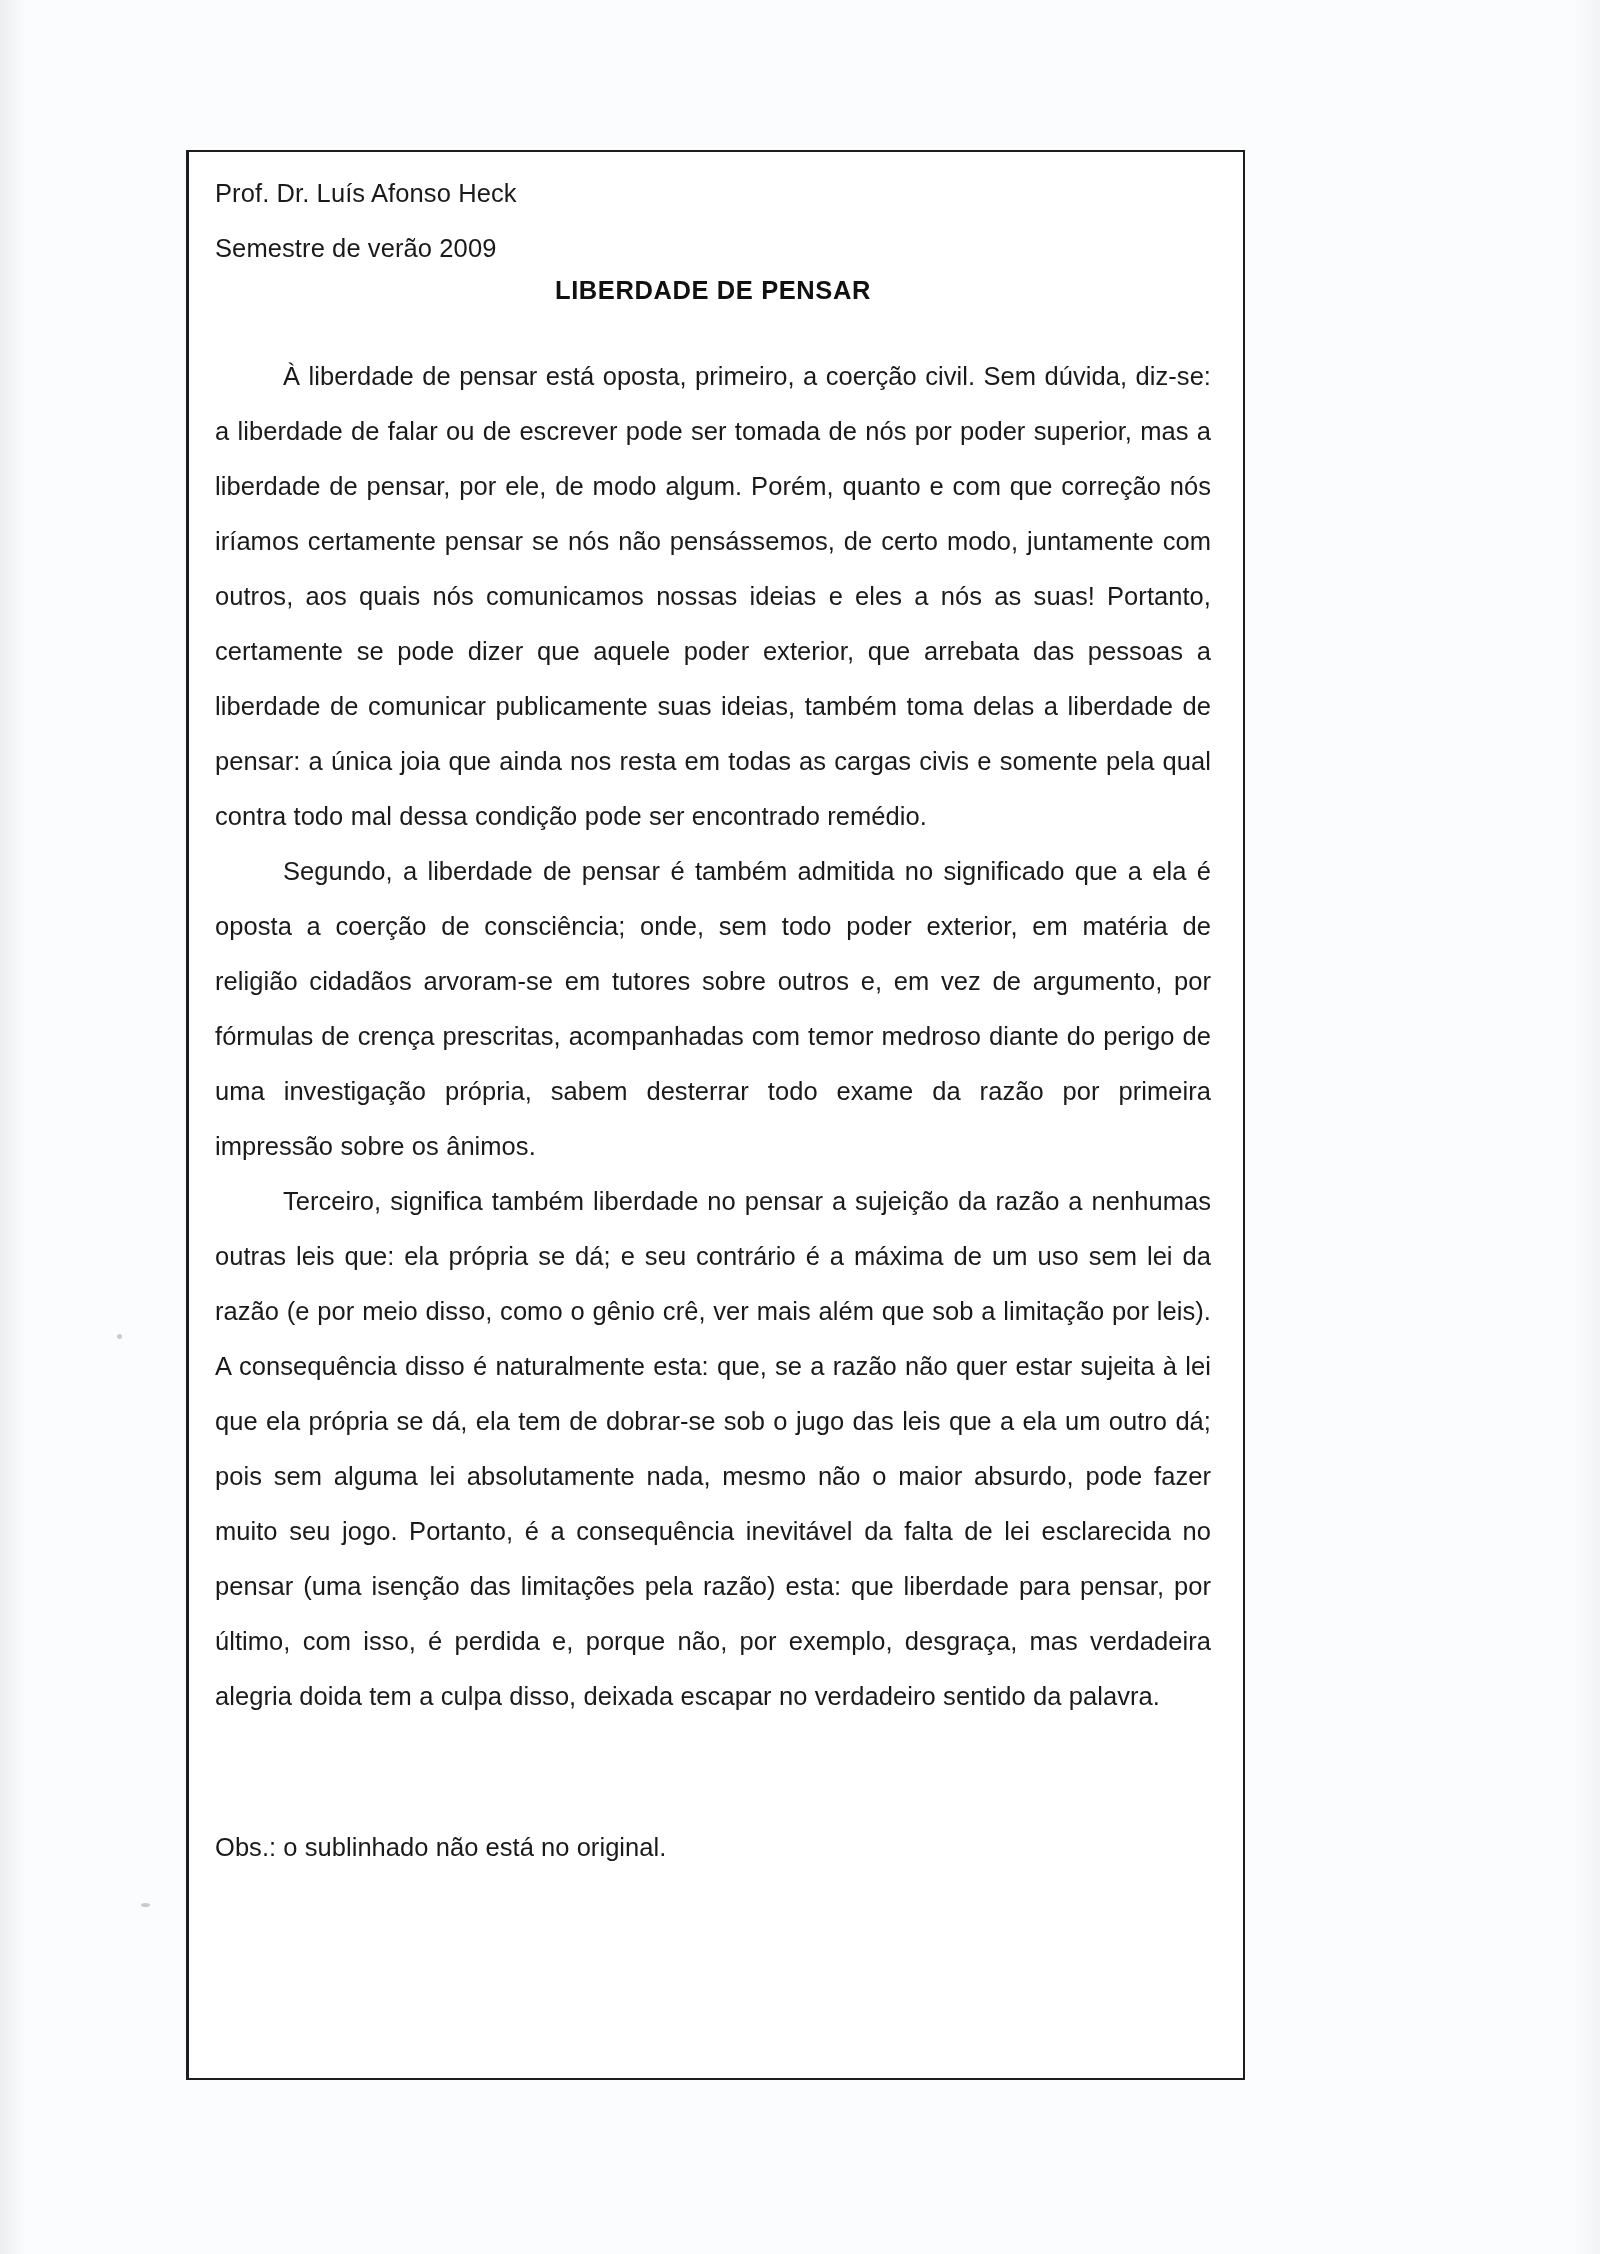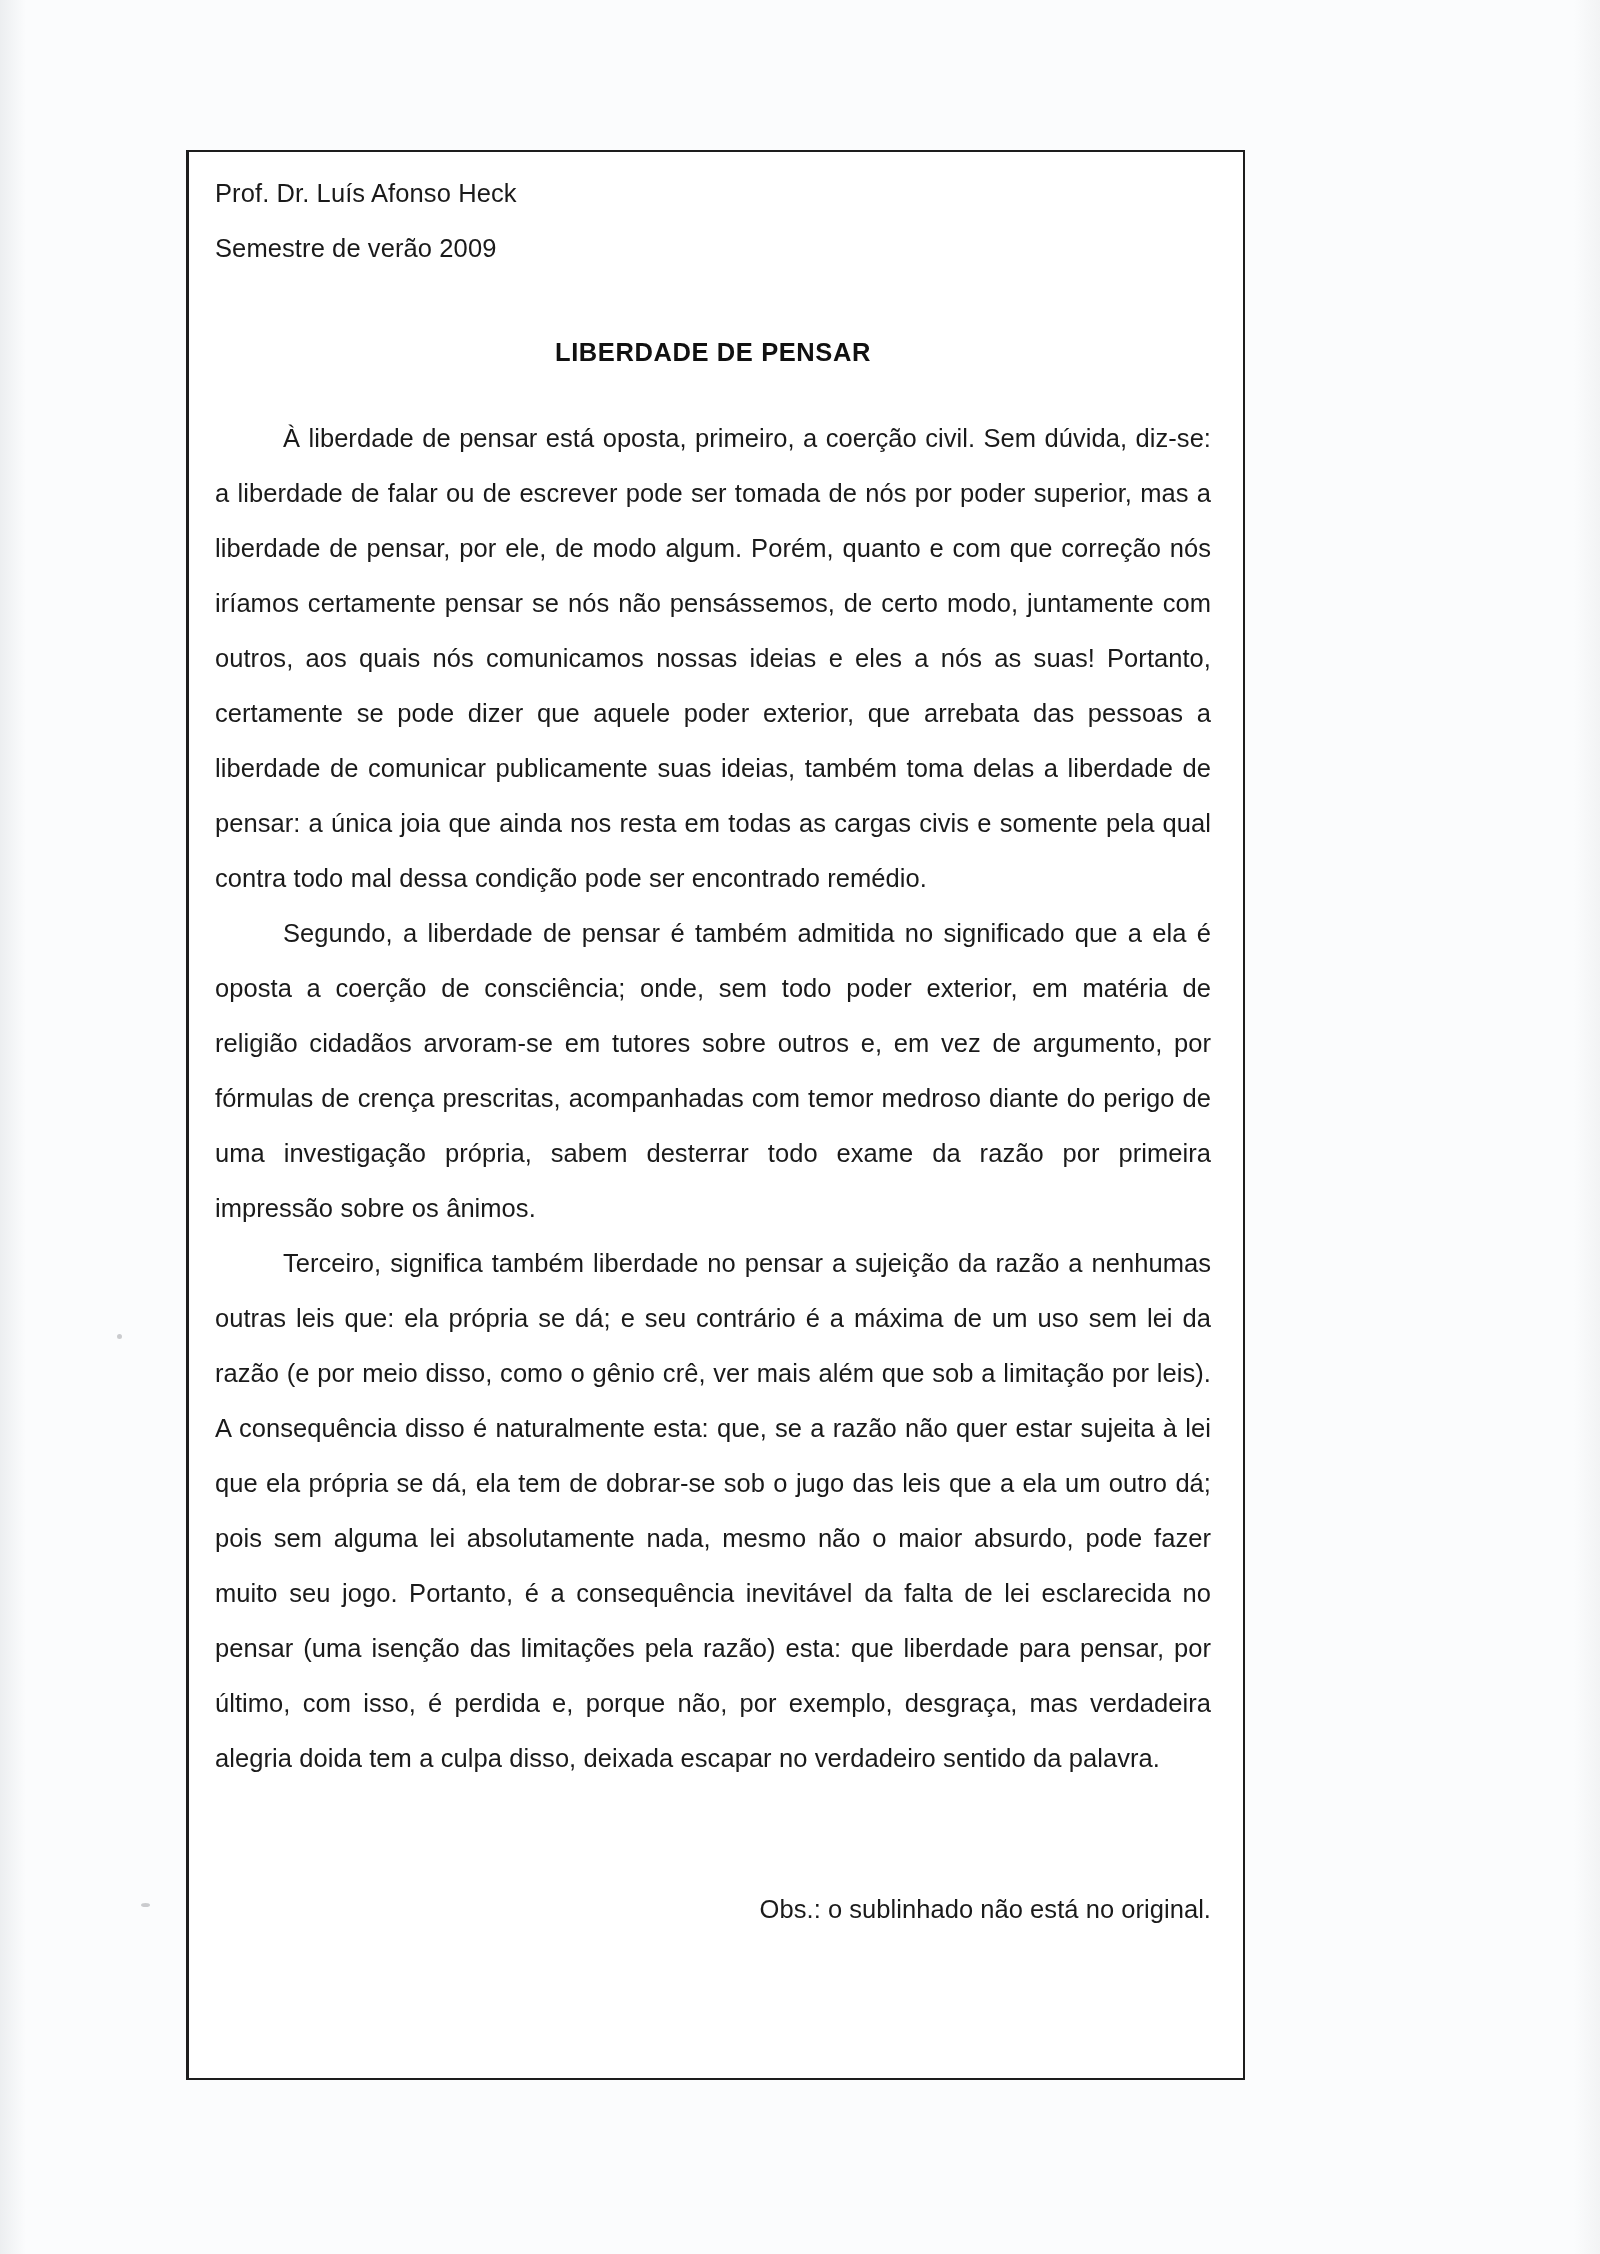--- a/index.html
+++ b/index.html
@@ -65,21 +65,20 @@
     padding-bottom: 1px;
     line-height: 52px;
   }
 
   #doc-title {
     text-align: center;
     font-size: 25.5px;
     font-weight: bold;
     letter-spacing: 0.6px;
     color: #111;
-    margin-top: 62px;
     margin-bottom: 8px;
   }
 
   .para {
     font-size: 25.5px;
     line-height: 55px;
     color: #1a1a1a;
     text-align: justify;
     text-justify: inter-word;
     margin: 0;
@@ -105,21 +104,21 @@
     height: 56px;
   }
 
   .source-block, .obs-block {
     font-size: 25.5px;
     line-height: 55px;
     color: #1a1a1a;
     text-align: justify;
     letter-spacing: 0.05px;
   }
-  .obs-block { text-align: right; }
+  .obs-block { text-align: left; }
 
   
   .speck {
     position: absolute;
     background: #b9bbbd;
     border-radius: 50%;
     opacity: .75;
     pointer-events: none;
   }
 </style>

